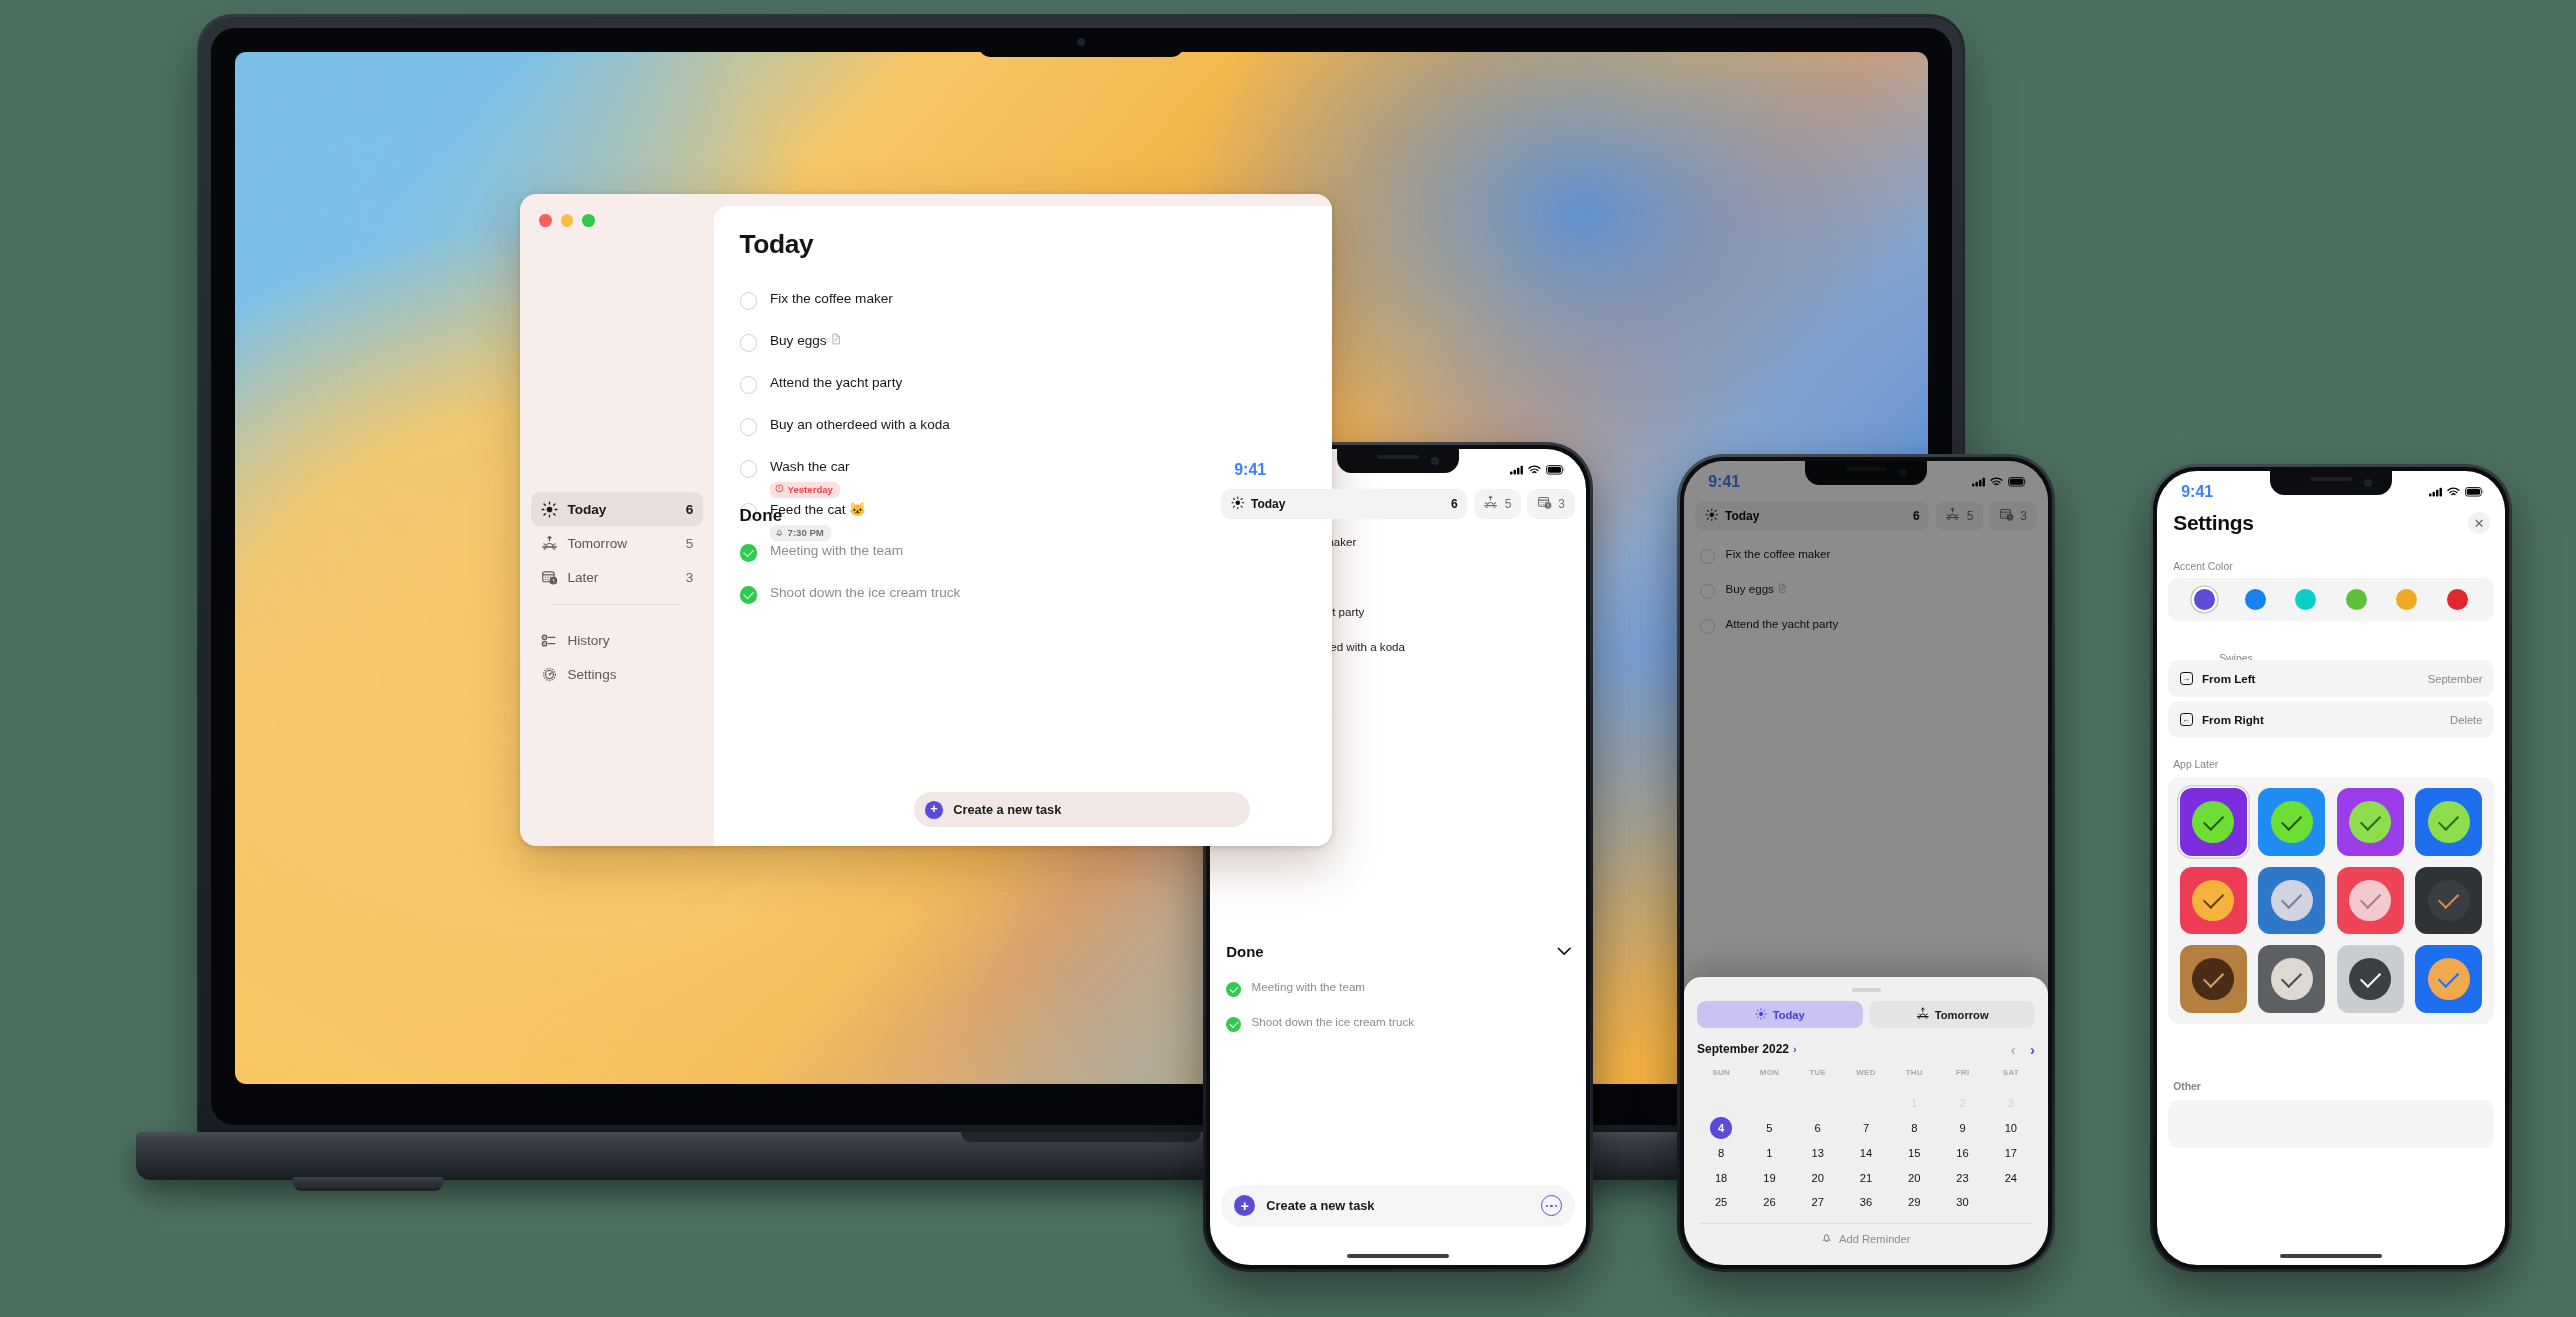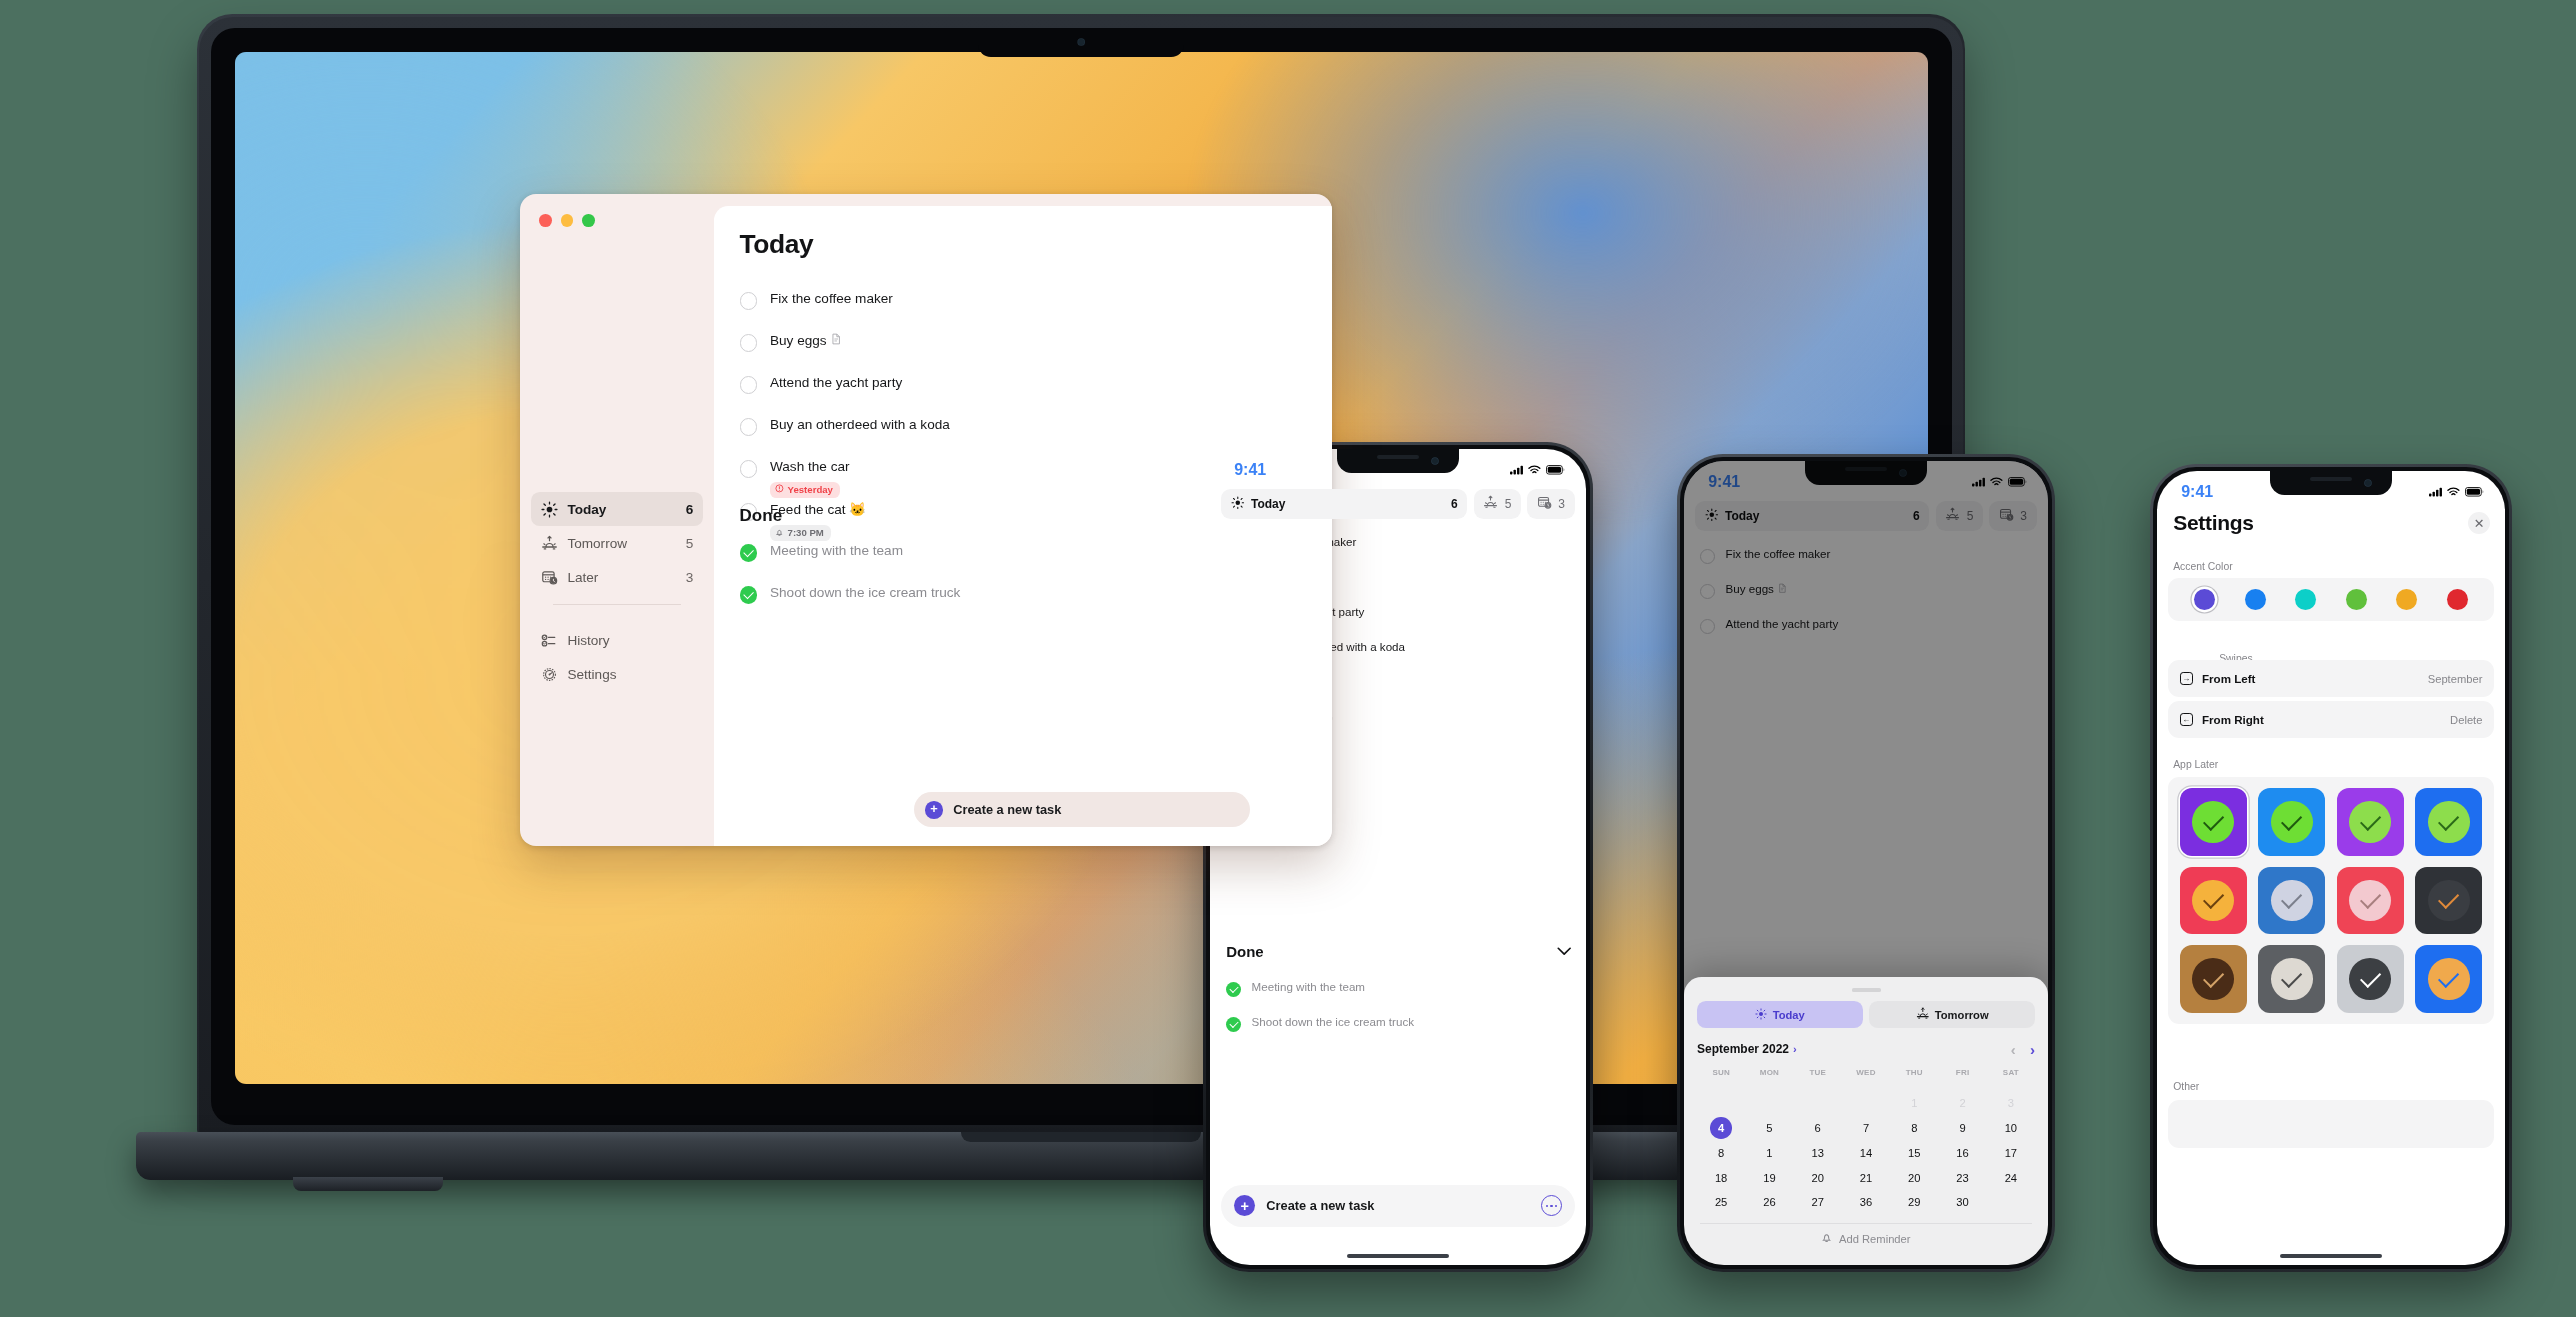--- a/index.html
+++ b/index.html
@@ -951,21 +951,21 @@
               </div>
             </div>
             <div class="appicon" style="background: rgb(30, 110, 240);">
               <div class="blob" style="background: rgb(240, 169, 76);">
                 <div class="tick" style="border-color: rgb(30, 110, 240);"></div>
               </div>
             </div>
           </div>
       </div>
 
-      <div class="set-sec" style="top:610px;">Other</div>
+      <div class="set-sec" style="top:610px;font-weight:bold;">Other</div>
       <div class="card" style="top:629px; height:48px;"></div>
 
       <div class="home-ind"></div>
     </div>
   </div>
 
 </div>
 
 
 </body></html>

